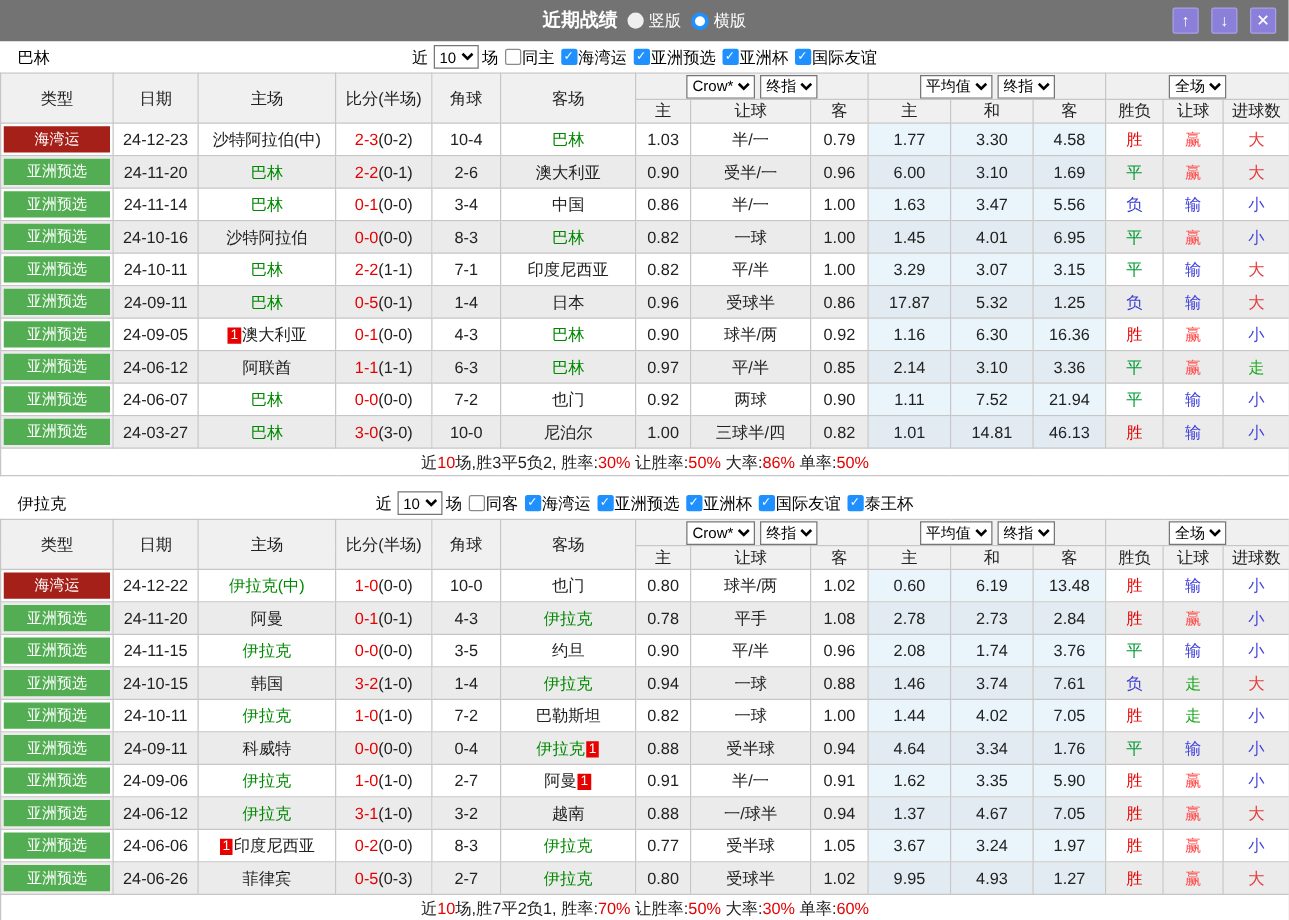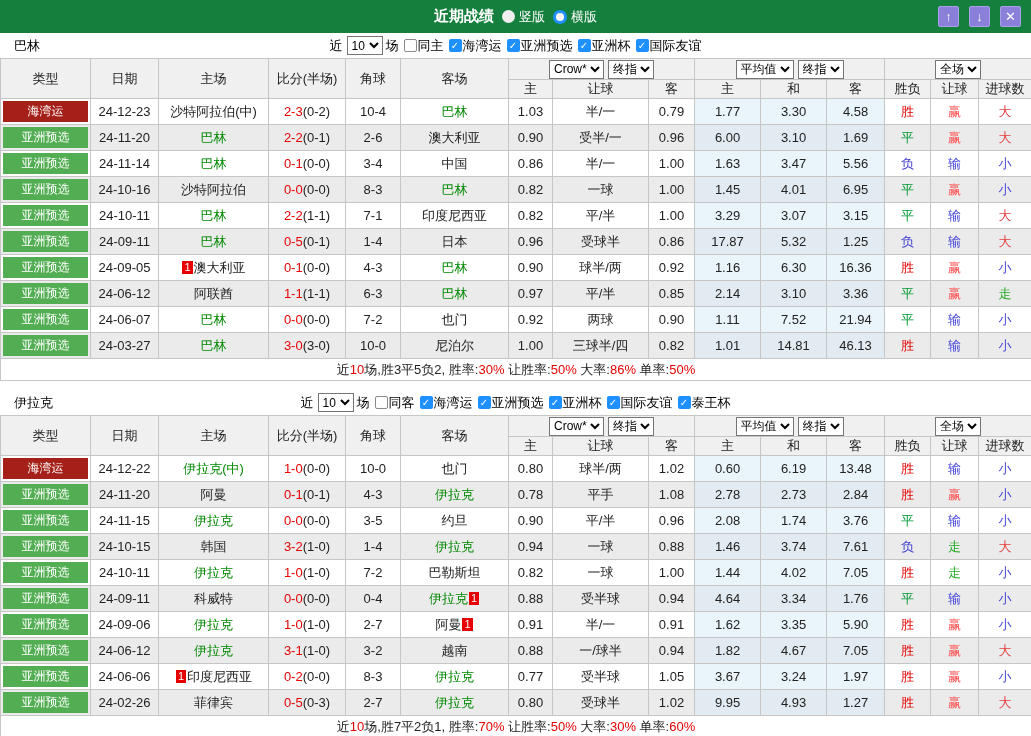--- a/index.html
+++ b/index.html
@@ -4,21 +4,21 @@
 <style>
   * { box-sizing: border-box; }
   html,body { margin:0; padding:0; }
   body {
     width:1031px; background:#fff;
     font-family:"Liberation Sans","DejaVu Sans",sans-serif;
     -webkit-font-smoothing:antialiased;
   }
   
   .titlebar {
-    height:33px; background:#15803d; position:relative;
+    height:33px; background:#737373; position:relative;
     display:flex; align-items:center; justify-content:center;
   }
   .title-group { display:flex; align-items:center; gap:8px; color:#fff; }
   .page-title { font-weight:bold; font-size:15px; }
   .radio-opt { display:flex; align-items:center; gap:4px; font-size:13px; cursor:pointer; }
   .rdot { width:13px; height:13px; border-radius:50%; background:#efefef; display:inline-block; }
   .rdot.sel { width:14px; height:14px; background:#fff; border:3.5px solid #1e90ff; }
   .win-btns { position:absolute; right:10px; top:6px; display:flex; gap:10px; }
   .win-btn {
     width:21px; height:21px; padding:0; border:1px solid #aaa0e8; border-radius:2px;
@@ -594,21 +594,21 @@
               <div class="type-badge" style="background: rgb(83, 174, 83);">亚洲预选</div>
             </td>
     <td class="c-date">24-06-12</td>
     <td class="c-home"><span class="green">伊拉克</span></td>
     <td class="c-score"><span class="sc">3-1</span><span class="half">(1-0)</span></td>
     <td class="c-corner">3-2</td>
     <td class="c-away"><span>越南</span></td>
     <td class="c-odd o0">0.88</td>
     <td class="c-odd o1">一/球半</td>
     <td class="c-odd o2">0.94</td>
-    <td class="c-avg a0">1.82</td>
+    <td class="c-avg a0">1.37</td>
     <td class="c-avg a1">4.67</td>
     <td class="c-avg a2">7.05</td>
     <td class="c-res r0" style="color: rgb(230, 0, 0);">胜</td>
     <td class="c-res r1" style="color: rgb(255, 80, 80);">赢</td>
     <td class="c-res r2" style="color: rgb(230, 60, 60);">大</td>
   </tr>
 
   <tr>
     <td class="c-type">
               <div class="type-badge" style="background: rgb(83, 174, 83);">亚洲预选</div>
@@ -626,21 +626,21 @@
     <td class="c-avg a2">1.97</td>
     <td class="c-res r0" style="color: rgb(230, 0, 0);">胜</td>
     <td class="c-res r1" style="color: rgb(255, 80, 80);">赢</td>
     <td class="c-res r2" style="color: rgb(68, 68, 221);">小</td>
   </tr>
 
   <tr>
     <td class="c-type">
               <div class="type-badge" style="background: rgb(83, 174, 83);">亚洲预选</div>
             </td>
-    <td class="c-date">24-02-26</td>
+    <td class="c-date">24-06-26</td>
     <td class="c-home"><span>菲律宾</span></td>
     <td class="c-score"><span class="sc">0-5</span><span class="half">(0-3)</span></td>
     <td class="c-corner">2-7</td>
     <td class="c-away"><span class="green">伊拉克</span></td>
     <td class="c-odd o0">0.80</td>
     <td class="c-odd o1">受球半</td>
     <td class="c-odd o2">1.02</td>
     <td class="c-avg a0">9.95</td>
     <td class="c-avg a1">4.93</td>
     <td class="c-avg a2">1.27</td>

